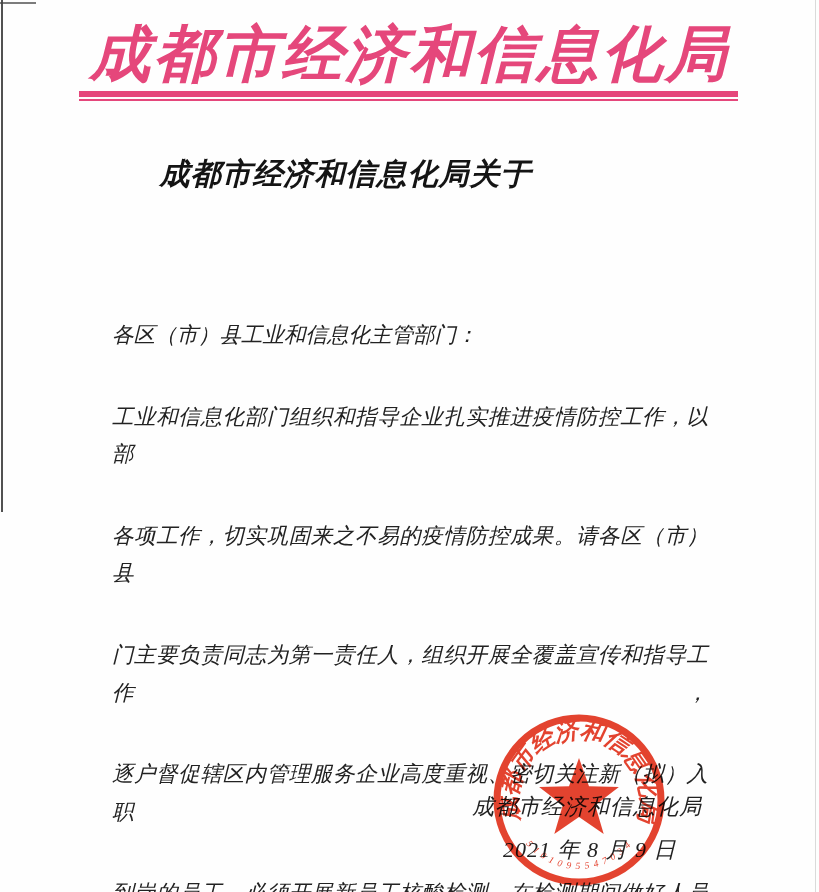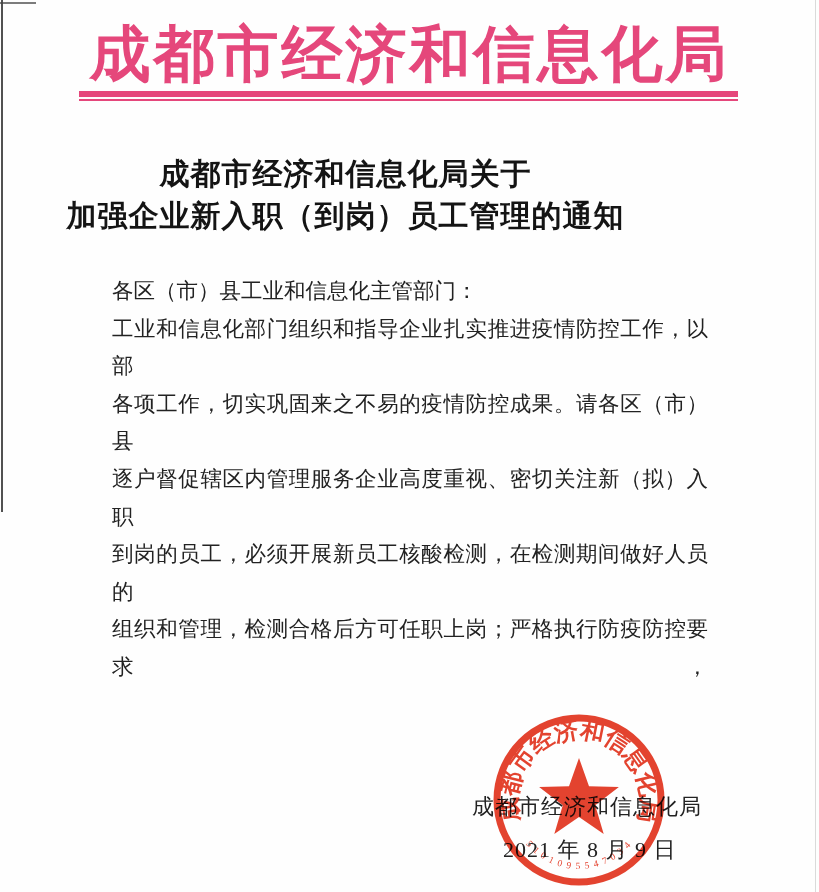--- a/index.html
+++ b/index.html
@@ -5,20 +5,21 @@
   * { margin: 0; padding: 0; box-sizing: border-box; }
   html, body { background: #ffffff; }
   body { font-family: "Liberation Serif", "DejaVu Serif", serif; }
 
   .page {
     position: relative;
     width: 819px;
     height: 892px;
     background: #fefefe;
     overflow: hidden;
+    font-style: italic;
   }
 
   
   .edge-left   { position:absolute; left:1px;  top:0;   width:2px;  height:512px; background:#333; opacity:.85; }
   .edge-top    { position:absolute; left:0;    top:2px; width:36px; height:2px;   background:#444; opacity:.7; }
   .edge-right  { position:absolute; left:815px; top:0;  width:1px;  height:100%;  background:#999; opacity:.35; }
 
   
   .letterhead-name {
     position: absolute;
@@ -47,21 +48,21 @@
   }
 
   
   .doc-body {
     position: absolute;
     left: 112px; top: 273px; width: 596px;
     font-size: 21.5px;
     line-height: 37.6px;
     color: #222;
   }
-  .line { text-align: justify; text-align-last: justify; }
+  .line { text-align: justify; text-align-last: justify; margin-top: 44px; }
   .line.no-just { text-align: left; text-align-last: left; }
   .line.indent  { text-indent: 44px; }
 
   
   .signature {
     position: absolute;
     left: 472px; top: 792px;
     font-size: 22px;
     letter-spacing: 1px;
     color: #222;
@@ -97,27 +98,27 @@
 
   <div class="letterhead-name">成都市经济和信息化局</div>
 
   <div class="rule">
     <div class="thick"></div>
     <div class="thin"></div>
   </div>
 
   <div class="doc-title">
     <div>成都市经济和信息化局关于</div>
-    <div>加强企业新入职（到岗）员工管理的通知</div>
   </div>
 
   <div class="doc-body">
     <div class="line no-just">各区（市）县工业和信息化主管部门：</div>
     <div class="line">工业和信息化部门组织和指导企业扎实推进疫情防控工作，以部</div>
     <div class="line">各项工作，切实巩固来之不易的疫情防控成果。请各区（市）县</div>
+    <div class="line">门主要负责同志为第一责任人，组织开展全覆盖宣传和指导工作，</div>
     <div class="line">逐户督促辖区内管理服务企业高度重视、密切关注新（拟）入职</div>
     <div class="line">到岗的员工，必须开展新员工核酸检测，在检测期间做好人员的</div>
     <div class="line">组织和管理，检测合格后方可任职上岗；严格执行防疫防控要求，</div>
 
   </div>
 
   <div class="signature">成都市经济和信息化局</div>
   <div class="date">2021 年 8 月 9 日</div>
 
   <svg class="seal" viewBox="0 0 184 184">

